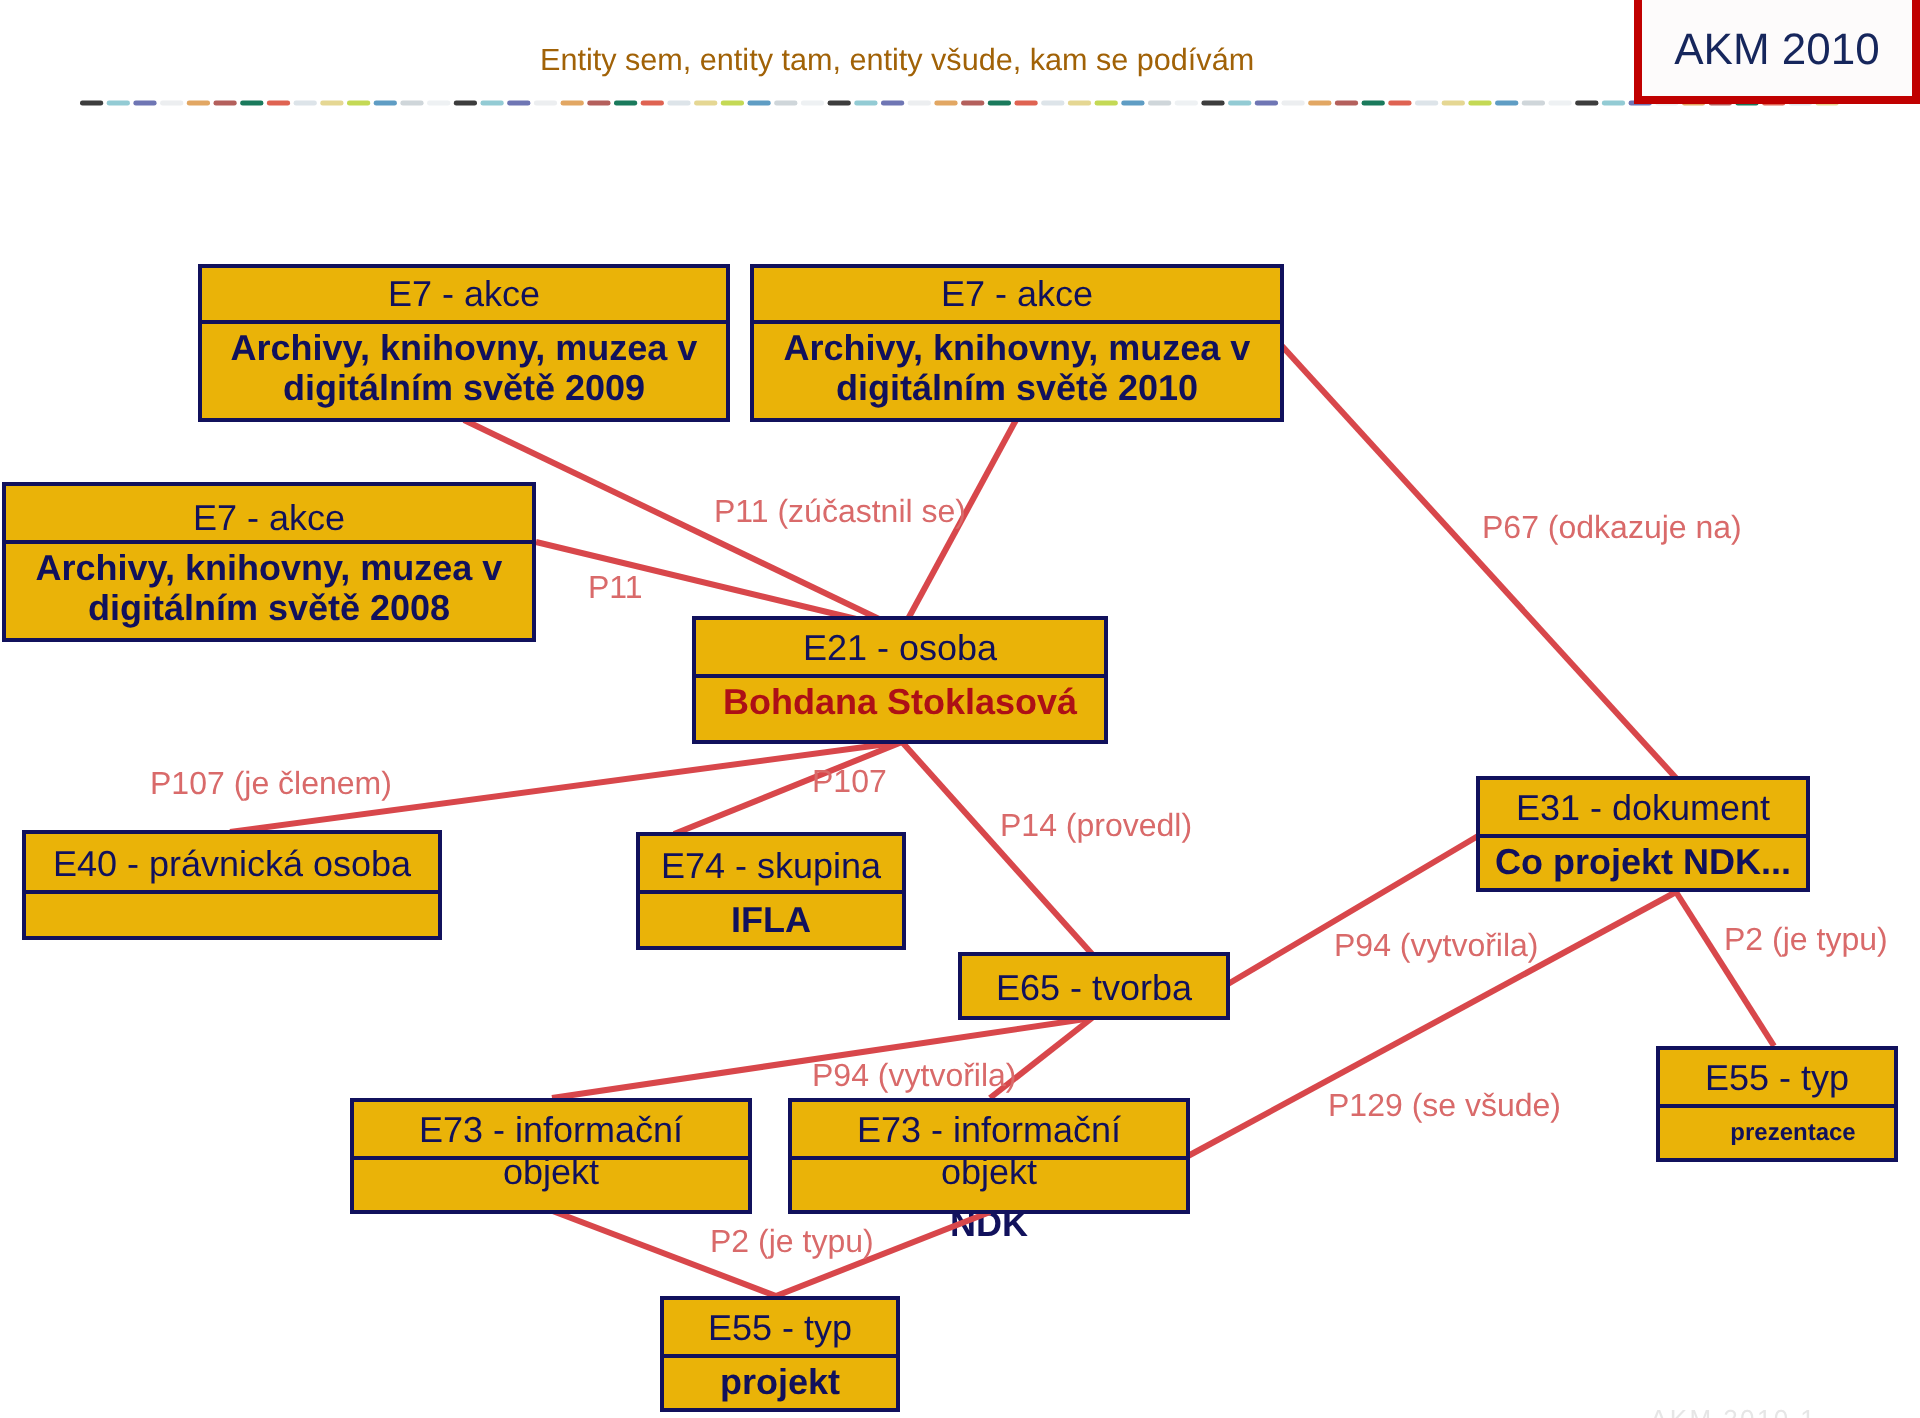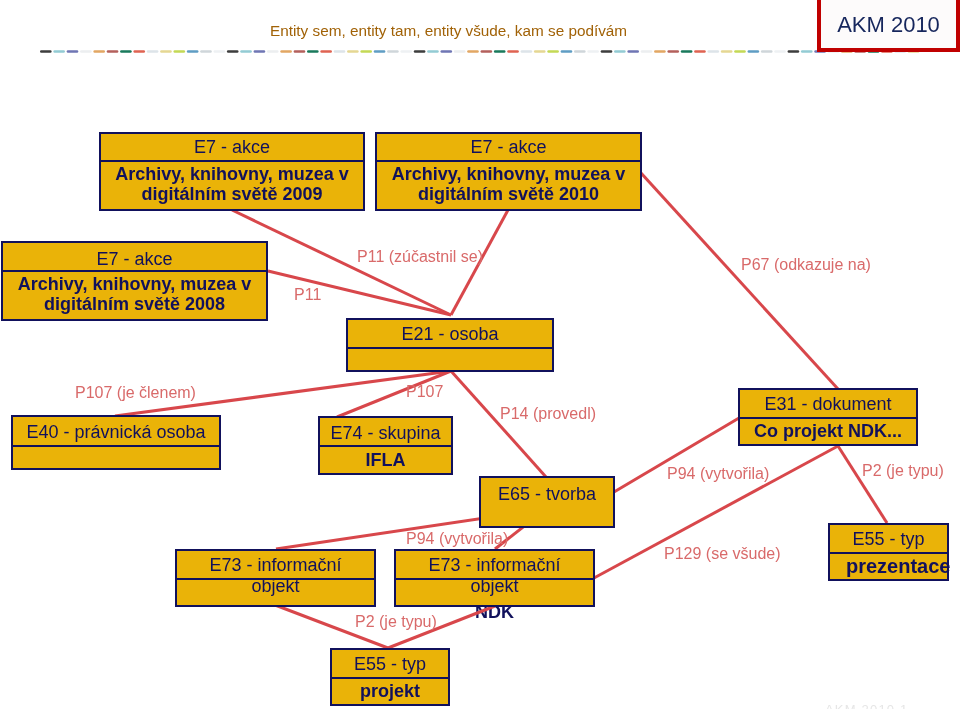--- a/index.html
+++ b/index.html
@@ -140,37 +140,38 @@
         <div class="divider" style="top: 26px;"></div>
         <div class="b" style="font-size: 18px; line-height: 20px; top: 30px;">Archivy, knihovny, muzea v
 digitálním světě 2010</div>
       </div>
       <div class="ebox" style="left: 1px; top: 241px; width: 267px; height: 80px;">
         <div class="t" style="font-size: 18px; line-height: 20px; top: 6px;">E7 - akce</div>
         <div class="divider" style="top: 27px;"></div>
         <div class="b" style="font-size: 18px; line-height: 20px; top: 31px;">Archivy, knihovny, muzea v
 digitálním světě 2008</div>
       </div>
-      <div class="ebox" style="left: 346px; top: 318px; width: 208px; height: 54px;">
+      <div class="ebox" style="left: 346px; top: 308px; width: 208px; height: 64px;">
         <div class="t" style="font-size: 18px; line-height: 20px; top: 4px;">E21 - osoba</div>
         <div class="divider" style="top: 27px;"></div>
+        <div class="b" style="font-size: 18px; line-height: 20px; top: 31px; color: rgb(173, 16, 22);">Bohdana Stoklasová</div>
       </div>
       <div class="ebox" style="left: 11px; top: 415px; width: 210px; height: 55px;">
         <div class="t" style="font-size: 18px; line-height: 20px; top: 5px;">E40 - právnická osoba</div>
         <div class="divider" style="top: 28px;"></div>
       </div>
       <div class="ebox" style="left: 270px; top: 416px; width: 135px; height: 59px; margin-left: 48px;">
         <div class="t" style="font-size: 18px; line-height: 20px; top: 5px;">E74 - skupina</div>
         <div class="divider" style="top: 27px;"></div>
         <div class="b" style="font-size: 18px; line-height: 20px; top: 32px;">IFLA</div>
       </div>
-      <div class="ebox" style="left: 479px; top: 476px; width: 136px; height: 52px;">
+      <div class="ebox" style="left: 479px; top: 476px; width: 136px; height: 34px;">
         <div class="t" style="font-size: 18px; line-height: 20px; top: 6px;">E65 - tvorba</div>
       </div>
-      <div class="ebox" style="left: 738px; top: 388px; width: 180px; height: 58px;">
+      <div class="ebox" style="left: 738px; top: 388px; width: 167px; height: 58px;">
         <div class="t" style="font-size: 18px; line-height: 20px; top: 4px;">E31 - dokument</div>
         <div class="divider" style="top: 27px;"></div>
         <div class="b" style="font-size: 18px; line-height: 20px; top: 31px;">Co projekt NDK...</div>
       </div>
       <div class="ebox" style="left: 175px; top: 549px; width: 201px; height: 58px;">
         <div class="t" style="font-size: 18px; line-height: 21px; top: 4px;">E73 - informační
 objekt</div>
         <div class="divider" style="top: 27px;"></div>
       </div>
       <div class="ebox" style="left: 394px; top: 549px; width: 201px; height: 58px;">
@@ -179,21 +180,21 @@
         <div class="divider" style="top: 27px;"></div>
       </div>
       <div class="ebox" style="left: 330px; top: 648px; width: 120px; height: 58px;">
         <div class="t" style="font-size: 18px; line-height: 20px; top: 4px;">E55 - typ</div>
         <div class="divider" style="top: 27px;"></div>
         <div class="b" style="font-size: 18px; line-height: 20px; top: 31px;">projekt</div>
       </div>
       <div class="ebox" style="left: 828px; top: 523px; width: 121px; height: 58px;">
         <div class="t" style="font-size: 18px; line-height: 20px; top: 4px;">E55 - typ</div>
         <div class="divider" style="top: 27px;"></div>
-        <div class="b" style="font-size: 20px; line-height: 20px; top: 31px; padding-left: 16px;">prezentace</div>
+        <div class="b" style="font-size: 12px; line-height: 20px; top: 31px; padding-left: 16px;">prezentace</div>
       </div>
     </div>
   <div id="lablayer">
       <div class="rlabel" style="left: 357px; top: 249px;">P11 (zúčastnil se)</div>
       <div class="rlabel" style="left: 294px; top: 287px;">P11</div>
       <div class="rlabel" style="left: 741px; top: 257px;">P67 (odkazuje na)</div>
       <div class="rlabel" style="left: 75px; top: 385px;">P107 (je členem)</div>
       <div class="rlabel" style="left: 406px; top: 384px;">P107</div>
       <div class="rlabel" style="left: 500px; top: 406px;">P14 (provedl)</div>
       <div class="rlabel" style="left: 667px; top: 466px;">P94 (vytvořila)</div>

